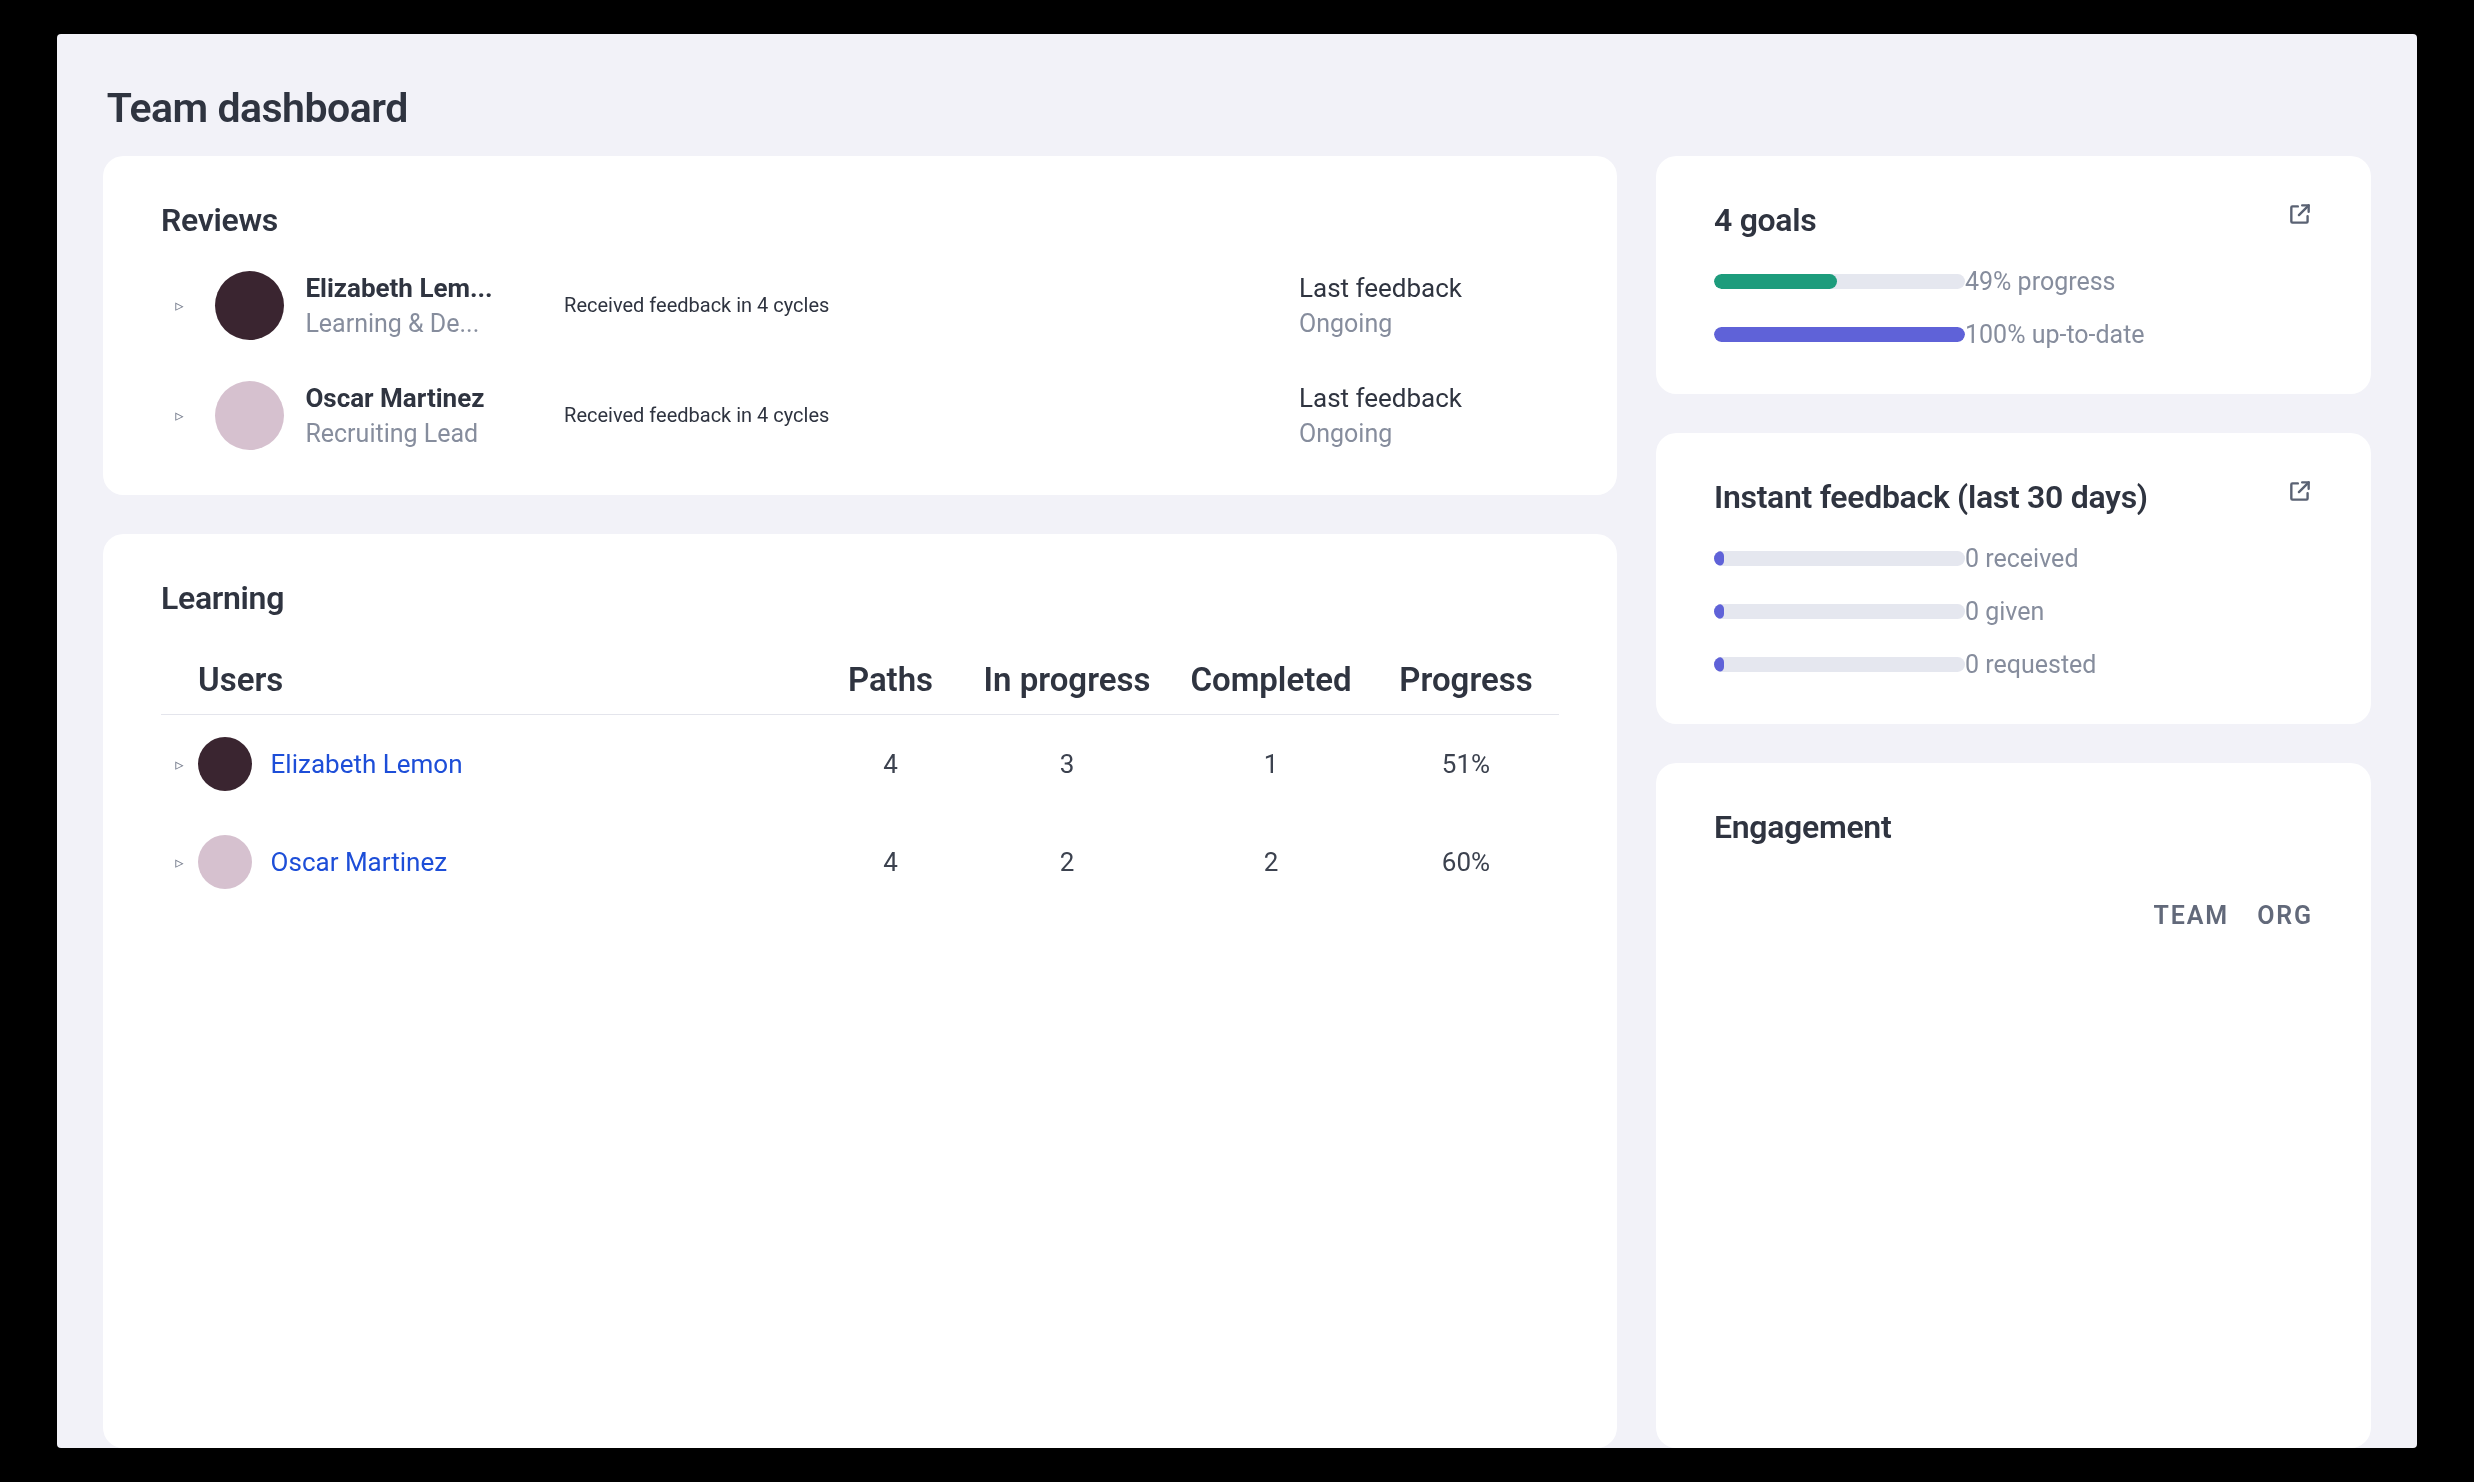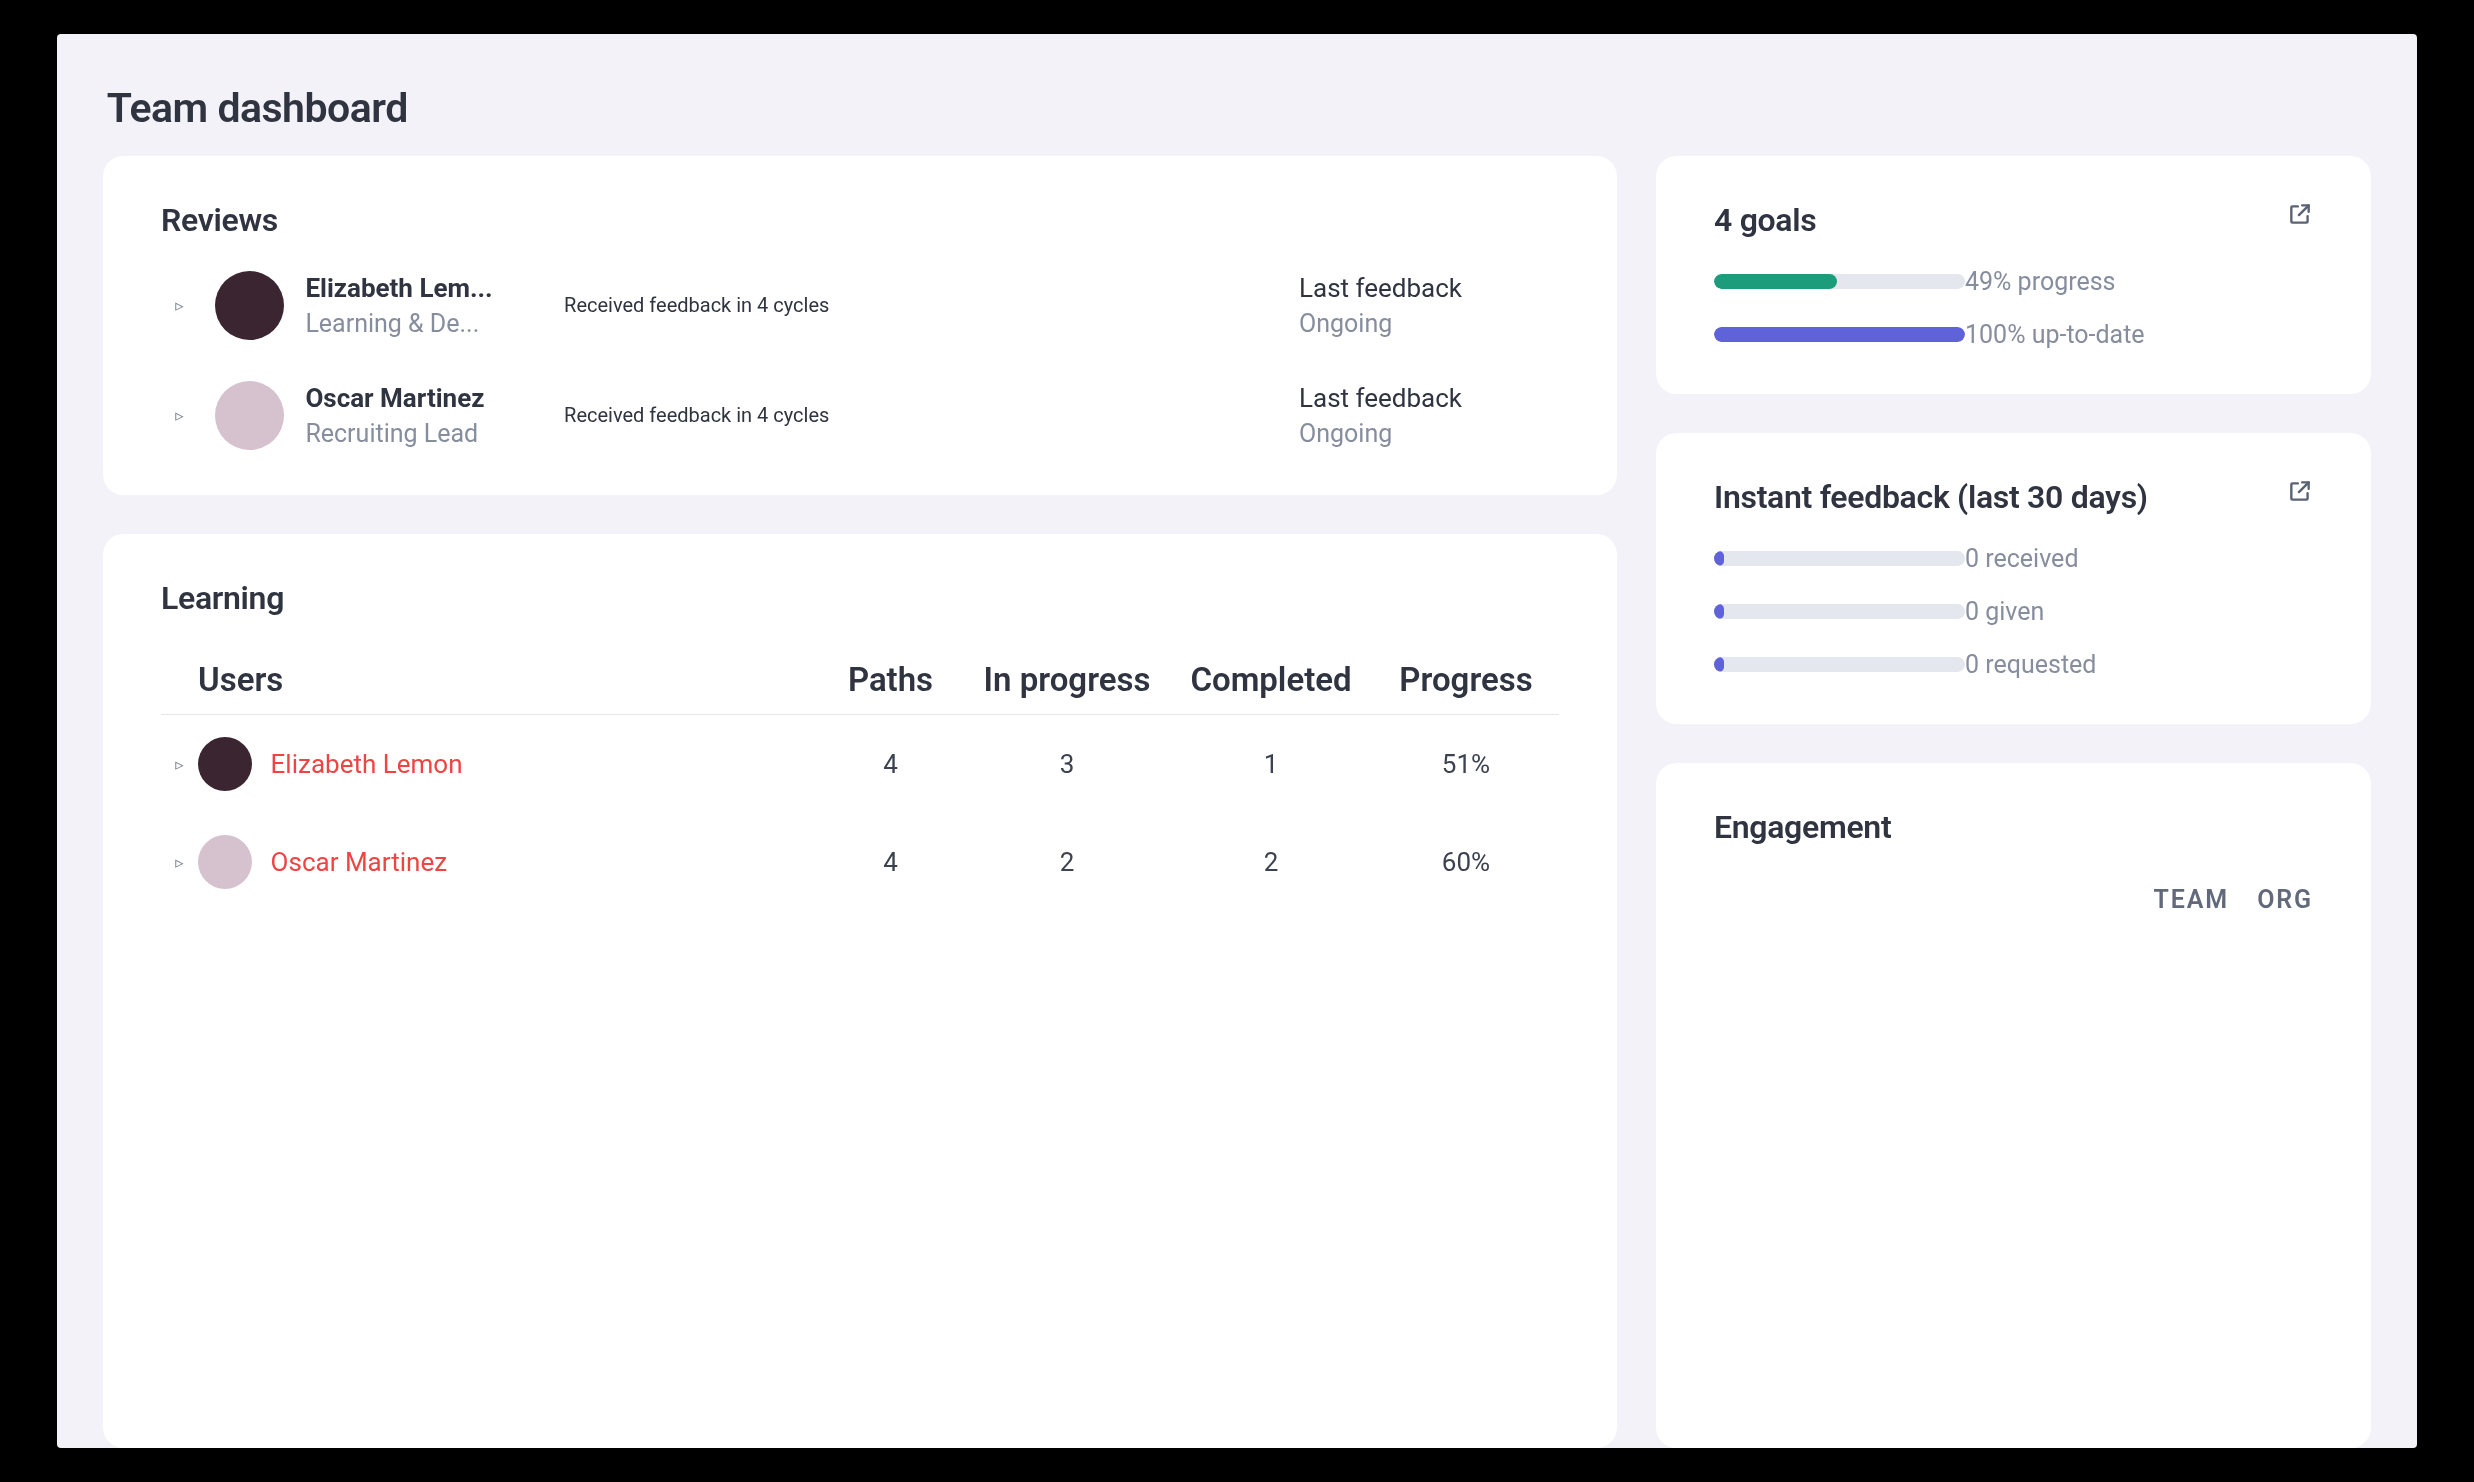--- a/index.html
+++ b/index.html
@@ -83,39 +83,39 @@
   .lt-head, .lt-row {
     display:grid;
     grid-template-columns: 37px 1fr 149px 204px 204px 186px;
     align-items:center;
   }
   .lt-head { border-bottom:0.9px solid #e4e5ec; padding: 15px 0; }
   .lt-head div { font-size:33px; font-weight:600; color:#2f3440; }
   .lt-head .center { text-align:center; }
   .lt-row { padding: 22px 0; }
   .lt-user { display:flex; align-items:center; gap:18.6px; }
-  .lt-user .nm { font-size:26px; color:#ef4444;text-align:center; }
+  .lt-user .nm { font-size:26px; color:#1d4ed8;text-align:center; }
   .lt-row .cell { font-size:26px; color:#3c424f; text-align:center; }
   .sm-avatar { width:54px;height:54px;border-radius:50%; display:inline-block; }
 
   
   .stat-list { margin-top: 28px; display:flex; flex-direction:column; gap: 24px; }
   .stat-row { display:flex; align-items:center; }
   .bar { position:relative; flex: 0 0 251px; height:15px; border-radius:7.4px; background:#e5e7ef; overflow:hidden; }
   .bar .fill { position:absolute; left:0; top:0; bottom:0; border-radius:7.4px; }
   .green { background:#1d9c7c; }
   .purple { background:#5f62d8; }
   .stat-label { font-size:25px; color:#868d9d; }
 
   .engagement-tabs {
     margin-top: 39px;
     display:flex; justify-content:flex-end; gap:28px;
     font-size:25px; font-weight:600; color:#62697a; letter-spacing:1.9px;
   }
-  .engagement-tabs span { cursor:pointer; }
+  .engagement-tabs span { cursor:pointer;margin-top:16px; }
 </style>
 </head>
 <body>
 
 <div class="app">
   <h1 class="page-title">Team dashboard</h1>
 
   <div class="columns">
 
     <div class="col-left">

